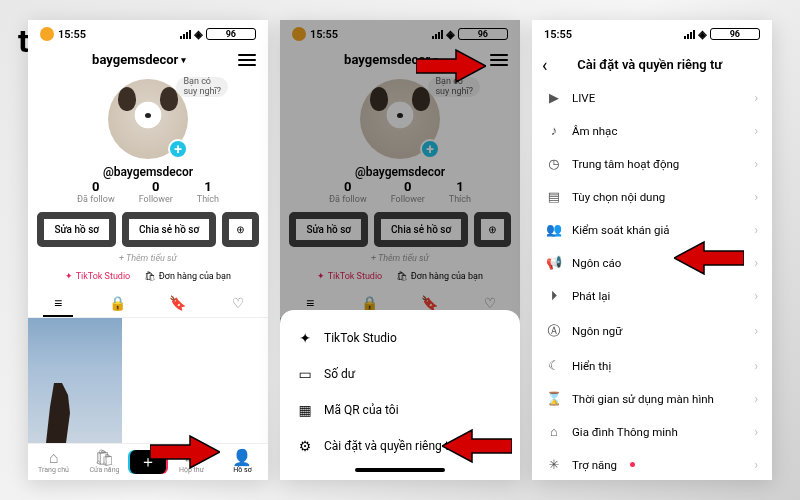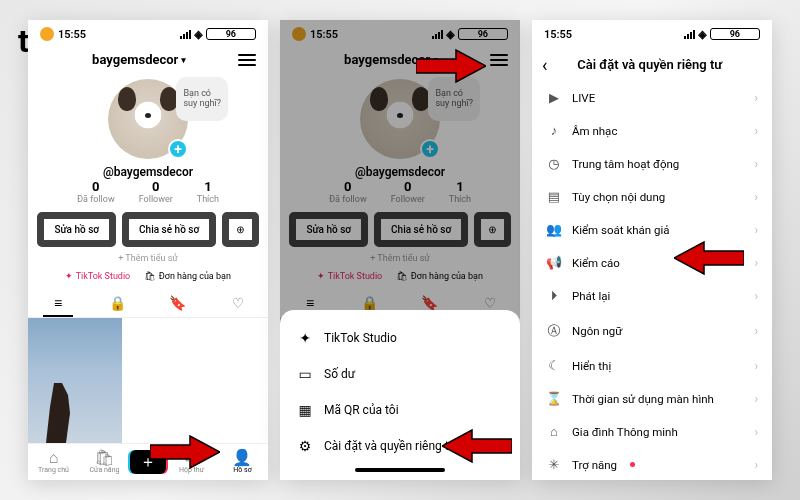--- a/index.html
+++ b/index.html
@@ -23,31 +23,31 @@
   .username-chip { font-weight:700; font-size:13px; display:flex; align-items:center; gap:3px; }
   .chev-down { font-size:9px; }
   .hamburger { width:18px; display:flex; flex-direction:column; gap:3px; }
   .hamburger span { height:2px; background:#000; border-radius:1px; }
   .avatar-wrap { position:relative; width:80px; height:80px; margin: 4px auto 6px; }
   .avatar { width:80px; height:80px; border-radius:50%; background: radial-gradient(circle at 50% 45%, #fff 0%, #fff 22%, #d9cfc3 23%, #c9bca9 100%); position:relative; overflow:hidden; }
   .dog-ears::before, .dog-ears::after { content:""; position:absolute; top:8px; width:18px; height:24px; background:#3b2f25; border-radius:50% 50% 45% 45%; }
   .dog-ears::before { left:10px; } .dog-ears::after { right:10px; }
   .dog-face { position:absolute; top:28px; left:28px; width:24px; height:20px; background:#fff; border-radius:50%; }
   .dog-face::after{content:""; position:absolute; top:6px; left:9px; width:6px; height:5px; background:#222; border-radius:50%;}
-  .bubble { position:absolute; top:-2px; right:-40px; background:#f0f0f0; border-radius:10px; padding:12px 7px; font-size:9px; color:#555; line-height:1.1; }
+  .bubble { position:absolute; top:-2px; right:-40px; background:#f0f0f0; border-radius:10px; padding:0 7px; font-size:9px; color:#555; line-height:1.1; }
   .badge-plus { position:absolute; bottom:0; right:0; width:20px; height:20px; background:#20c3e8; border-radius:50%; color:#fff; display:flex; align-items:center; justify-content:center; font-size:14px; font-weight:700; border:2px solid #fff; }
   .handle { text-align:center; font-size:12px; font-weight:600; margin-bottom:0; }
   .stats { display:flex; justify-content:center; gap:24px; margin-bottom:8px; }
   .stat { text-align:center; }
   .stat-num { font-size:13px; font-weight:700; }
   .stat-lbl { font-size:9px; color:#888; }
   .btn-row { display:flex; justify-content:center; gap:6px; margin-bottom:6px; }
   .btn { border:7px solid #404040; border-radius:5px; padding:5px 10px; font-size:10px; font-weight:500; background:#fff; }
   .btn.icon-only { padding:5px 7px; }
-  .add-bio { text-align:center; font-size:9px; color:#999; margin-bottom:8px; }
+  .add-bio { text-align:center; font-size:9px; color:#999; margin-bottom:8px;font-style:italic; }
   .link-row { display:flex; justify-content:center; gap:14px; margin-bottom:8px; }
   .link-item { font-size:9px; display:flex; align-items:center; gap:3px; }
   .link-item.red { color:#e0245e; }
   .tabs { display:flex; border-bottom:1px solid #eee; }
   .tab { flex:1; text-align:center; padding:6px 0; color:#888; font-size:14px; position:relative; }
   .tab.active { color:#000; }
   .tab.active::after { content:""; position:absolute; bottom:0; left:25%; width:50%; height:2px; background:#000; }
   .grid { display:grid; grid-template-columns:repeat(3,1fr); gap:1px; flex:1; background:#fff; }
   .thumb { aspect-ratio:3/4; background:linear-gradient(to bottom, #87a8c8 0%, #a8c0d8 40%, #c8d4e0 100%); position:relative; }
   .thumb .sil { position:absolute; bottom:0; left:10px; width:40px; height:60px; background:#2a1f18; clip-path: polygon(40% 0, 60% 0, 75% 20%, 80% 50%, 70% 100%, 20% 100%, 30% 40%); }
@@ -320,21 +320,21 @@
         <span>Tùy chọn nội dung</span>
         <span class="chev">›</span>
       </div>
     <div class="set-row">
         <span class="ico">👥</span>
         <span>Kiểm soát khán giả</span>
         <span class="chev">›</span>
       </div>
     <div class="set-row">
         <span class="ico">📢</span>
-        <span>Kiểm cáo</span>
+        <span>Ngôn cáo</span>
         <span class="chev">›</span>
       </div>
     <div class="set-row">
         <span class="ico">⏵</span>
         <span>Phát lại</span>
         <span class="chev">›</span>
       </div>
     <div class="set-row">
         <span class="ico">Ⓐ</span>
         <span>Ngôn ngữ</span>

